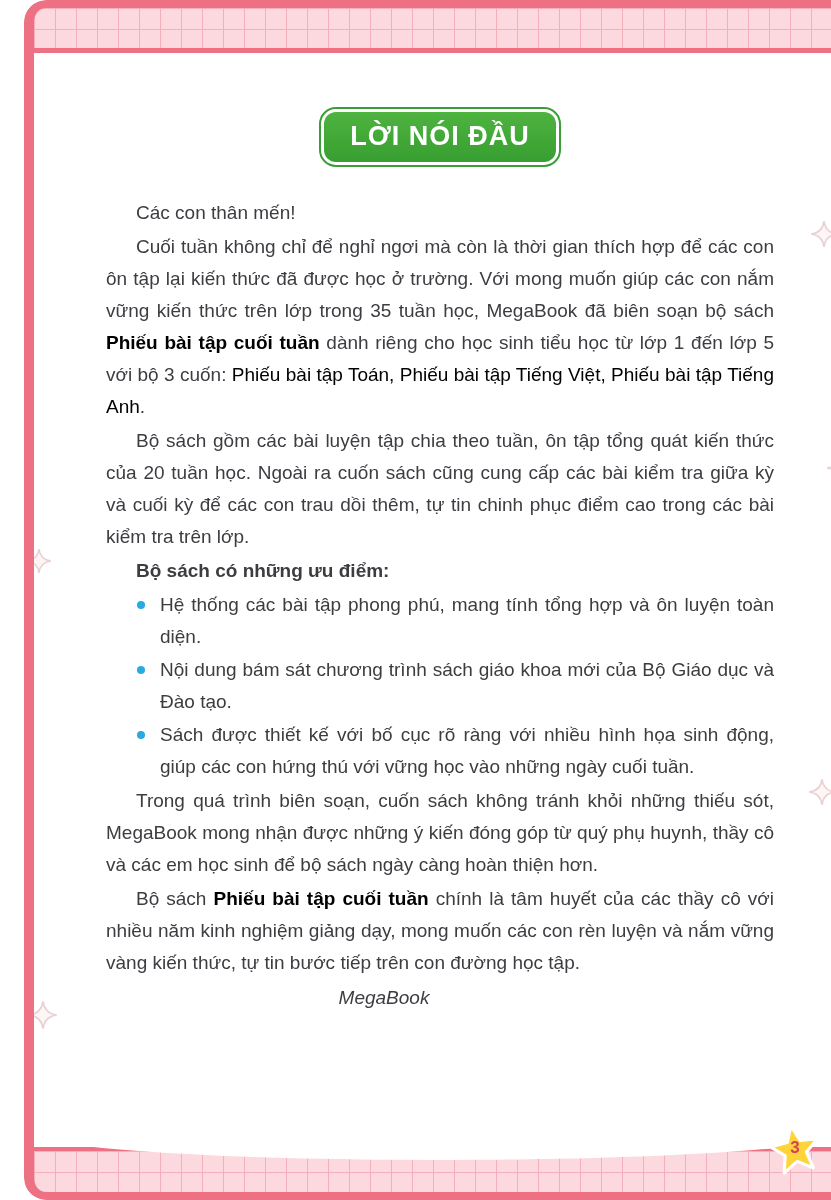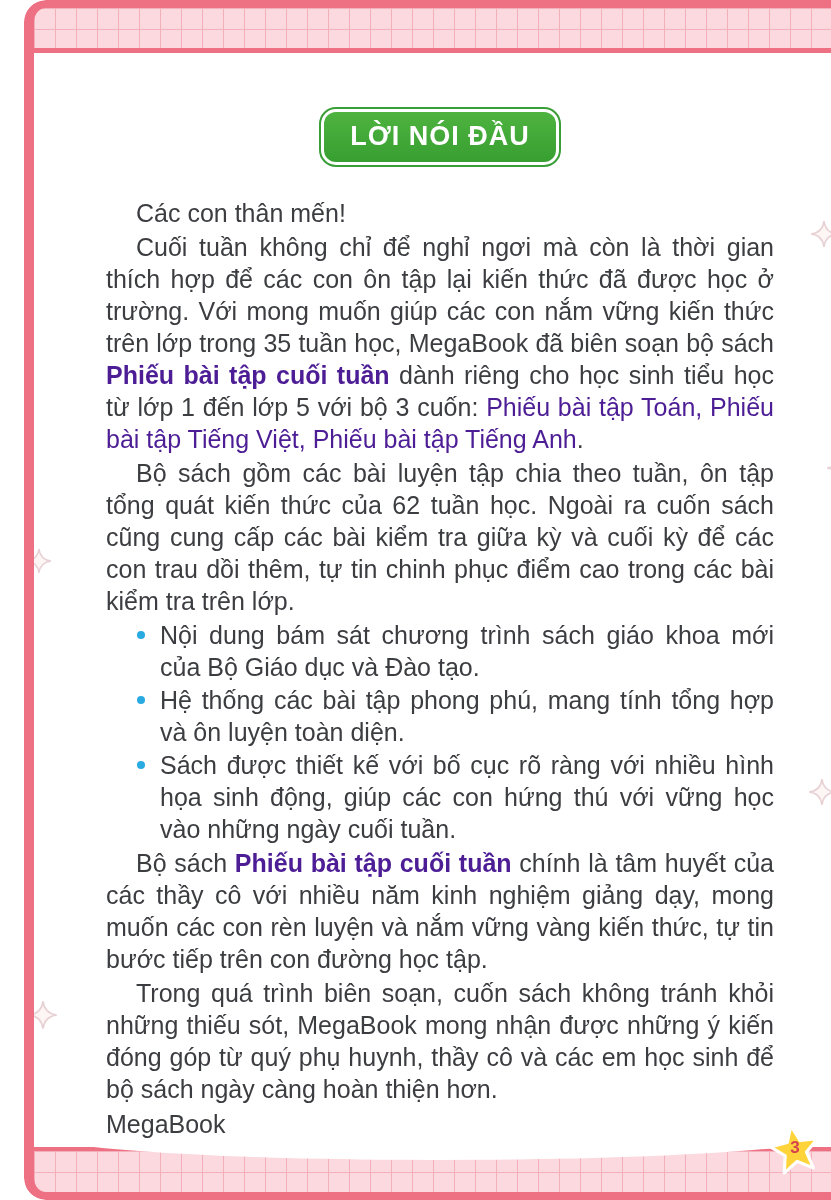--- a/index.html
+++ b/index.html
@@ -48,34 +48,34 @@
   .badge-row { text-align: center; margin-bottom: 30px; }
   .badge {
     display: inline-block; background: #ffffff;
     border: 2px solid #3a9e37; border-radius: 17px; padding: 3px;
   }
   .badge-inner {
     background: linear-gradient(#4eb33f, #379f31);
     border-radius: 12px; padding: 9px 26px 10px;
     color: #ffffff; font-weight: 700; font-size: 27px; letter-spacing: 1px;
   }
-  .body-text { color: #3c3d41; font-size: 25px; line-height: 32px; }
+  .body-text { color: #3c3d41; font-size: 19px; line-height: 32px; }
   .para { text-indent: 30px; text-align: justify; margin-bottom: 2px; }
   .bold { font-weight: 700; }
-  .blue { color: #4c1d95; }
+  .blue { color: #000000; }
   .features { list-style: none; margin: 2px 0 2px 30px; }
   .features li {
     position: relative; padding-left: 24px; text-align: justify; margin-bottom: 1px;
   }
   .dot {
     position: absolute; left: 1px; top: 12px; width: 8px; height: 8px;
     border-radius: 50%; background: #29abe2;
   }
   .signature {
-    text-align: left; padding-right: 112px; margin-top: 3px;
+    text-align: center; padding-right: 112px; font-style: italic; margin-top: 3px;
   }
   
   .page-star { position: absolute; left: 744px; top: 1122px; width: 54px; height: 54px; z-index: 5; }
   .page-star svg { position: absolute; inset: 0; }
   .page-num {
     position: absolute; left: 0; top: 16px; width: 100%;
     text-align: center; font-size: 17px; font-weight: 700; color: #d6414f;
   }
 </style>
 </head>
@@ -112,32 +112,33 @@
         <div class="badge-inner">LỜI NÓI ĐẦU</div>
       </div>
     </div>
 
     <div class="body-text">
 
       <p class="para">Các con thân mến!</p>
 
       <p class="para"><span>Cuối tuần không chỉ để nghỉ ngơi mà còn là thời gian thích hợp để các con ôn tập lại kiến thức đã được học ở trường. Với mong muốn giúp các con nắm vững kiến thức trên lớp trong 35 tuần học, MegaBook đã biên soạn bộ sách </span><span class="blue bold">Phiếu bài tập cuối tuần</span><span> dành riêng cho học sinh tiểu học từ lớp 1 đến lớp 5 với bộ 3 cuốn: </span><span class="blue">Phiếu bài tập Toán, Phiếu bài tập Tiếng Việt, Phiếu bài tập Tiếng Anh</span><span>.</span></p>
 
-      <p class="para">Bộ sách gồm các bài luyện tập chia theo tuần, ôn tập tổng quát kiến thức của 62 tuần học. Ngoài ra cuốn sách cũng cung cấp các bài kiểm tra giữa kỳ và cuối kỳ để các con trau dồi thêm, tự tin chinh phục điểm cao trong các bài kiểm tra trên lớp.</p>
+      <p class="para">Bộ sách gồm các bài luyện tập chia theo tuần, ôn tập tổng quát kiến thức của 20 tuần học. Ngoài ra cuốn sách cũng cung cấp các bài kiểm tra giữa kỳ và cuối kỳ để các con trau dồi thêm, tự tin chinh phục điểm cao trong các bài kiểm tra trên lớp.</p>
 
+      <p class="para bold">Bộ sách có những ưu điểm:</p>
 
       <ul class="features">
+        <li><span class="dot"></span><span>Hệ thống các bài tập phong phú, mang tính tổng hợp và ôn luyện toàn diện.</span></li>
         <li><span class="dot"></span><span>Nội dung bám sát chương trình sách giáo khoa mới của Bộ Giáo dục và Đào tạo.</span></li>
-        <li><span class="dot"></span><span>Hệ thống các bài tập phong phú, mang tính tổng hợp và ôn luyện toàn diện.</span></li>
         <li><span class="dot"></span><span>Sách được thiết kế với bố cục rõ ràng với nhiều hình họa sinh động, giúp các con hứng thú với vững học vào những ngày cuối tuần.</span></li>
       </ul>
 
+      <p class="para">Trong quá trình biên soạn, cuốn sách không tránh khỏi những thiếu sót, MegaBook mong nhận được những ý kiến đóng góp từ quý phụ huynh, thầy cô và các em học sinh để bộ sách ngày càng hoàn thiện hơn.</p>
+
       <p class="para"><span>Bộ sách </span><span class="blue bold">Phiếu bài tập cuối tuần</span><span> chính là tâm huyết của các thầy cô với nhiều năm kinh nghiệm giảng dạy, mong muốn các con rèn luyện và nắm vững vàng kiến thức, tự tin bước tiếp trên con đường học tập.</span></p>
-
-      <p class="para">Trong quá trình biên soạn, cuốn sách không tránh khỏi những thiếu sót, MegaBook mong nhận được những ý kiến đóng góp từ quý phụ huynh, thầy cô và các em học sinh để bộ sách ngày càng hoàn thiện hơn.</p>
 
 
       <p class="signature">MegaBook</p>
 
     </div>
   </div>
 
   <div class="page-star">
     <svg viewBox="0 0 24 24">
       <g transform="rotate(-10 12 12)">

